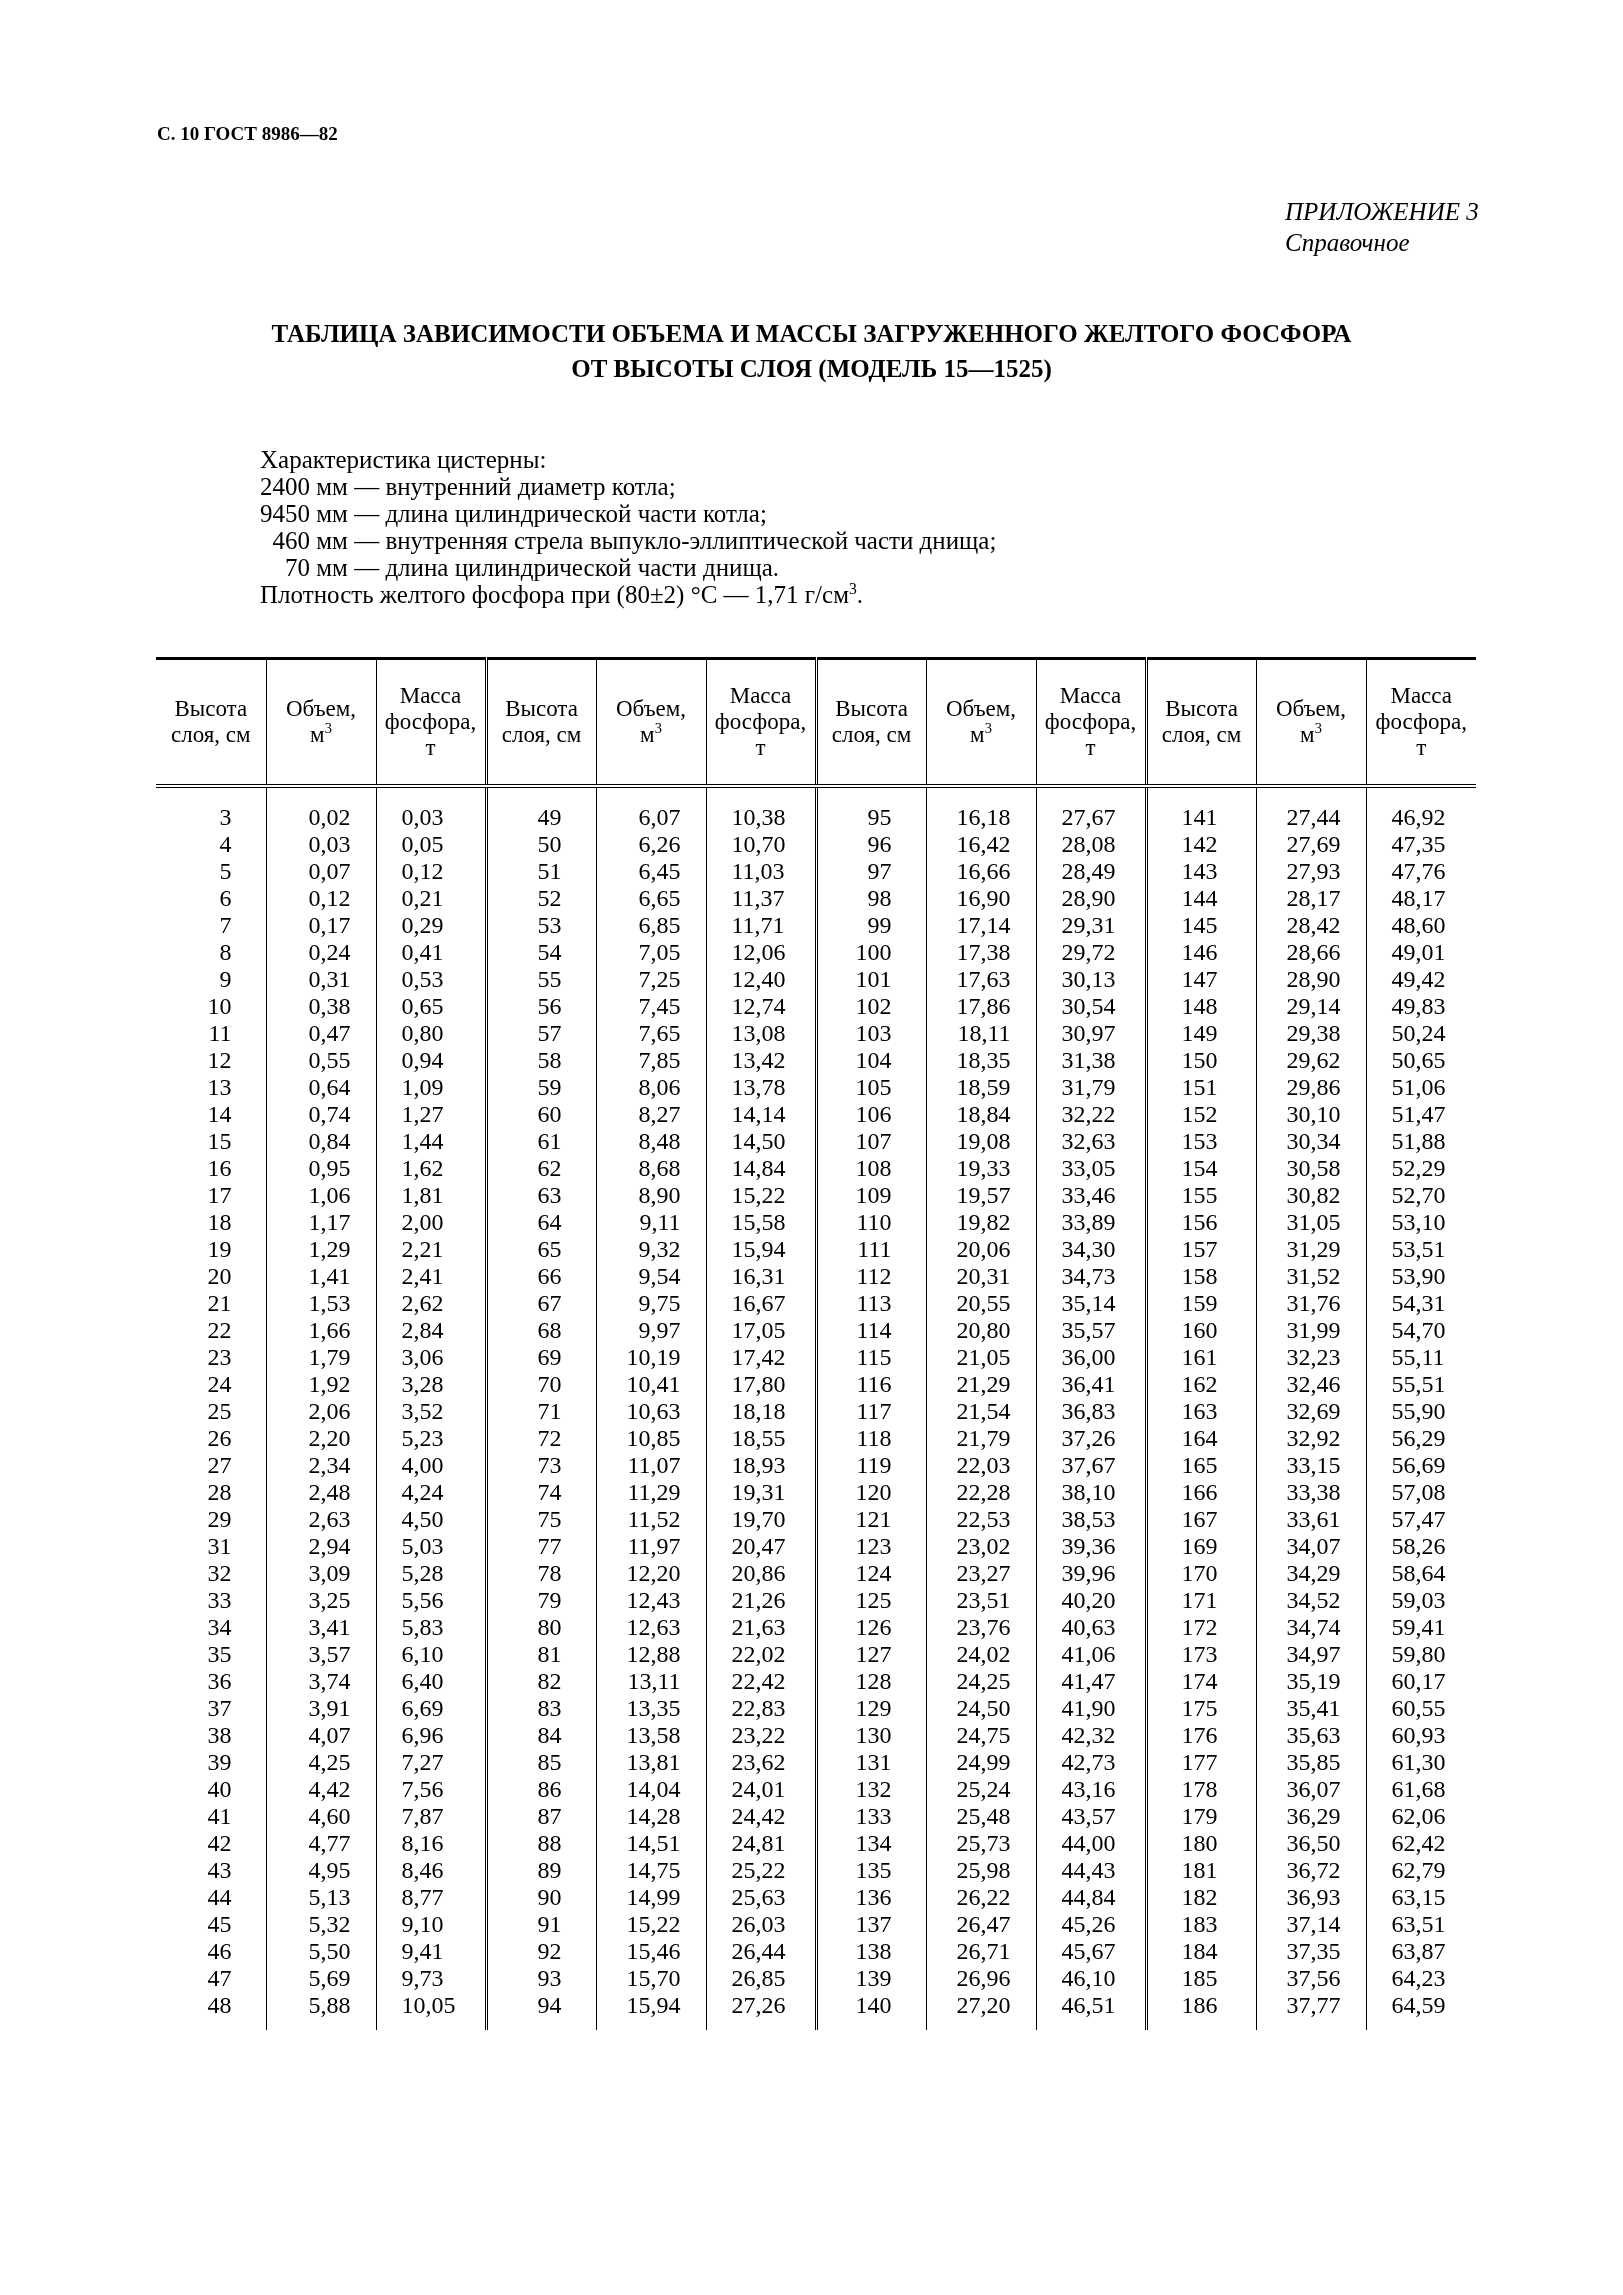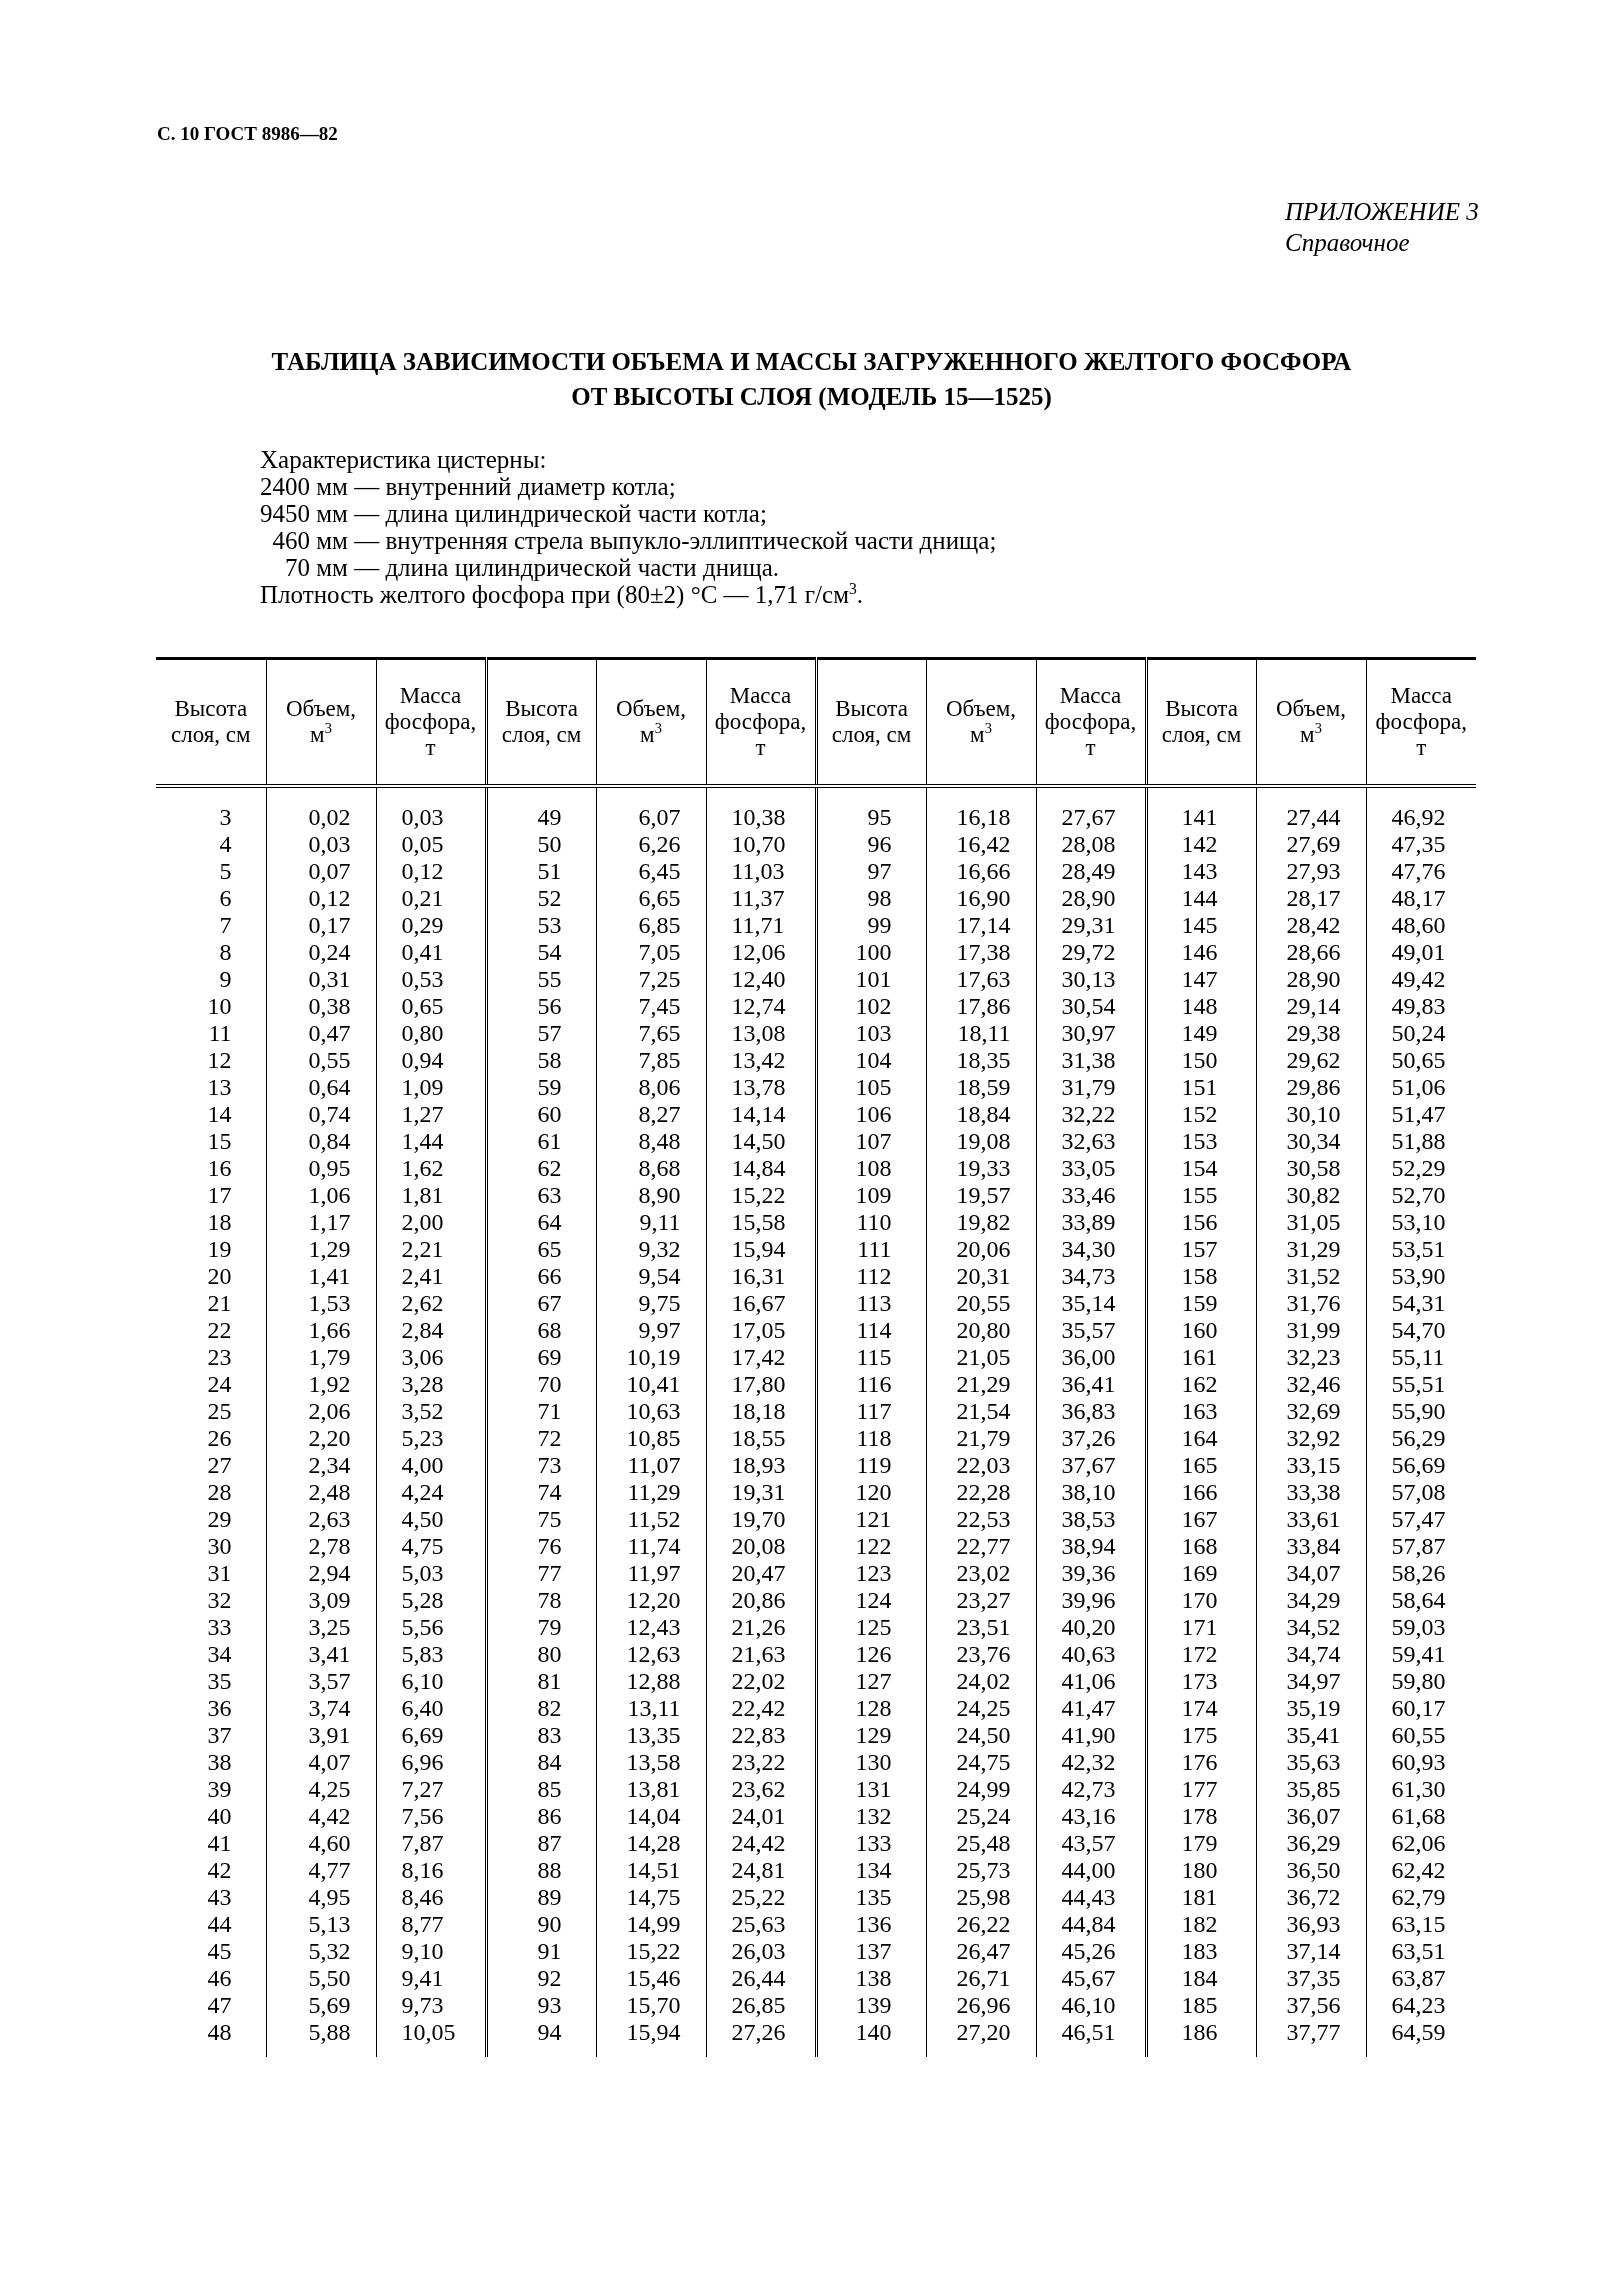--- a/index.html
+++ b/index.html
@@ -9,21 +9,21 @@
   }
   .page-header {
     position: absolute; left: 157px; top: 123px;
     font-size: 19px; font-weight: bold; letter-spacing: 0px;
   }
   .appendix {
     position: absolute; left: 1245px; top: 196px;
     font-style: italic; font-size: 25px; line-height: 31px; margin-left: 40px;
   }
   .title {
-    position: absolute; left: 0; width: 1623px; top: 344px;
+    position: absolute; left: 0; width: 1623px; top: 316px;
     text-align: center; font-weight: bold; font-size: 25px; line-height: 35px;
   }
   .chars {
     position: absolute; left: 228px; top: 446px;
     font-size: 25px; line-height: 27px; margin-left: 32px;
   }
   .chars .line { white-space: pre; }
   .chars sup { font-size: 15.7px; vertical-align: 9.2px; line-height: 0; }
 
   .tbl {
@@ -538,34 +538,20 @@
         <td class="v">11,52</td>
         <td class="m">19,70</td>
         <td class="h dbl">121</td>
         <td class="v">22,53</td>
         <td class="m">38,53</td>
         <td class="h4 dbl">167</td>
         <td class="v">33,61</td>
         <td class="m">57,47</td>
       </tr>
       <tr>
-        <td class="h first">30</td>
-        <td class="v">2,78</td>
-        <td class="m">4,75</td>
-        <td class="h dbl">76</td>
-        <td class="v">11,74</td>
-        <td class="m">20,08</td>
-        <td class="h dbl">122</td>
-        <td class="v">22,77</td>
-        <td class="m">38,94</td>
-        <td class="h4 dbl">168</td>
-        <td class="v">33,84</td>
-        <td class="m">57,87</td>
-      </tr>
-      <tr>
         <td class="h first">31</td>
         <td class="v">2,94</td>
         <td class="m">5,03</td>
         <td class="h dbl">77</td>
         <td class="v">11,97</td>
         <td class="m">20,47</td>
         <td class="h dbl">123</td>
         <td class="v">23,02</td>
         <td class="m">39,36</td>
         <td class="h4 dbl">169</td>

